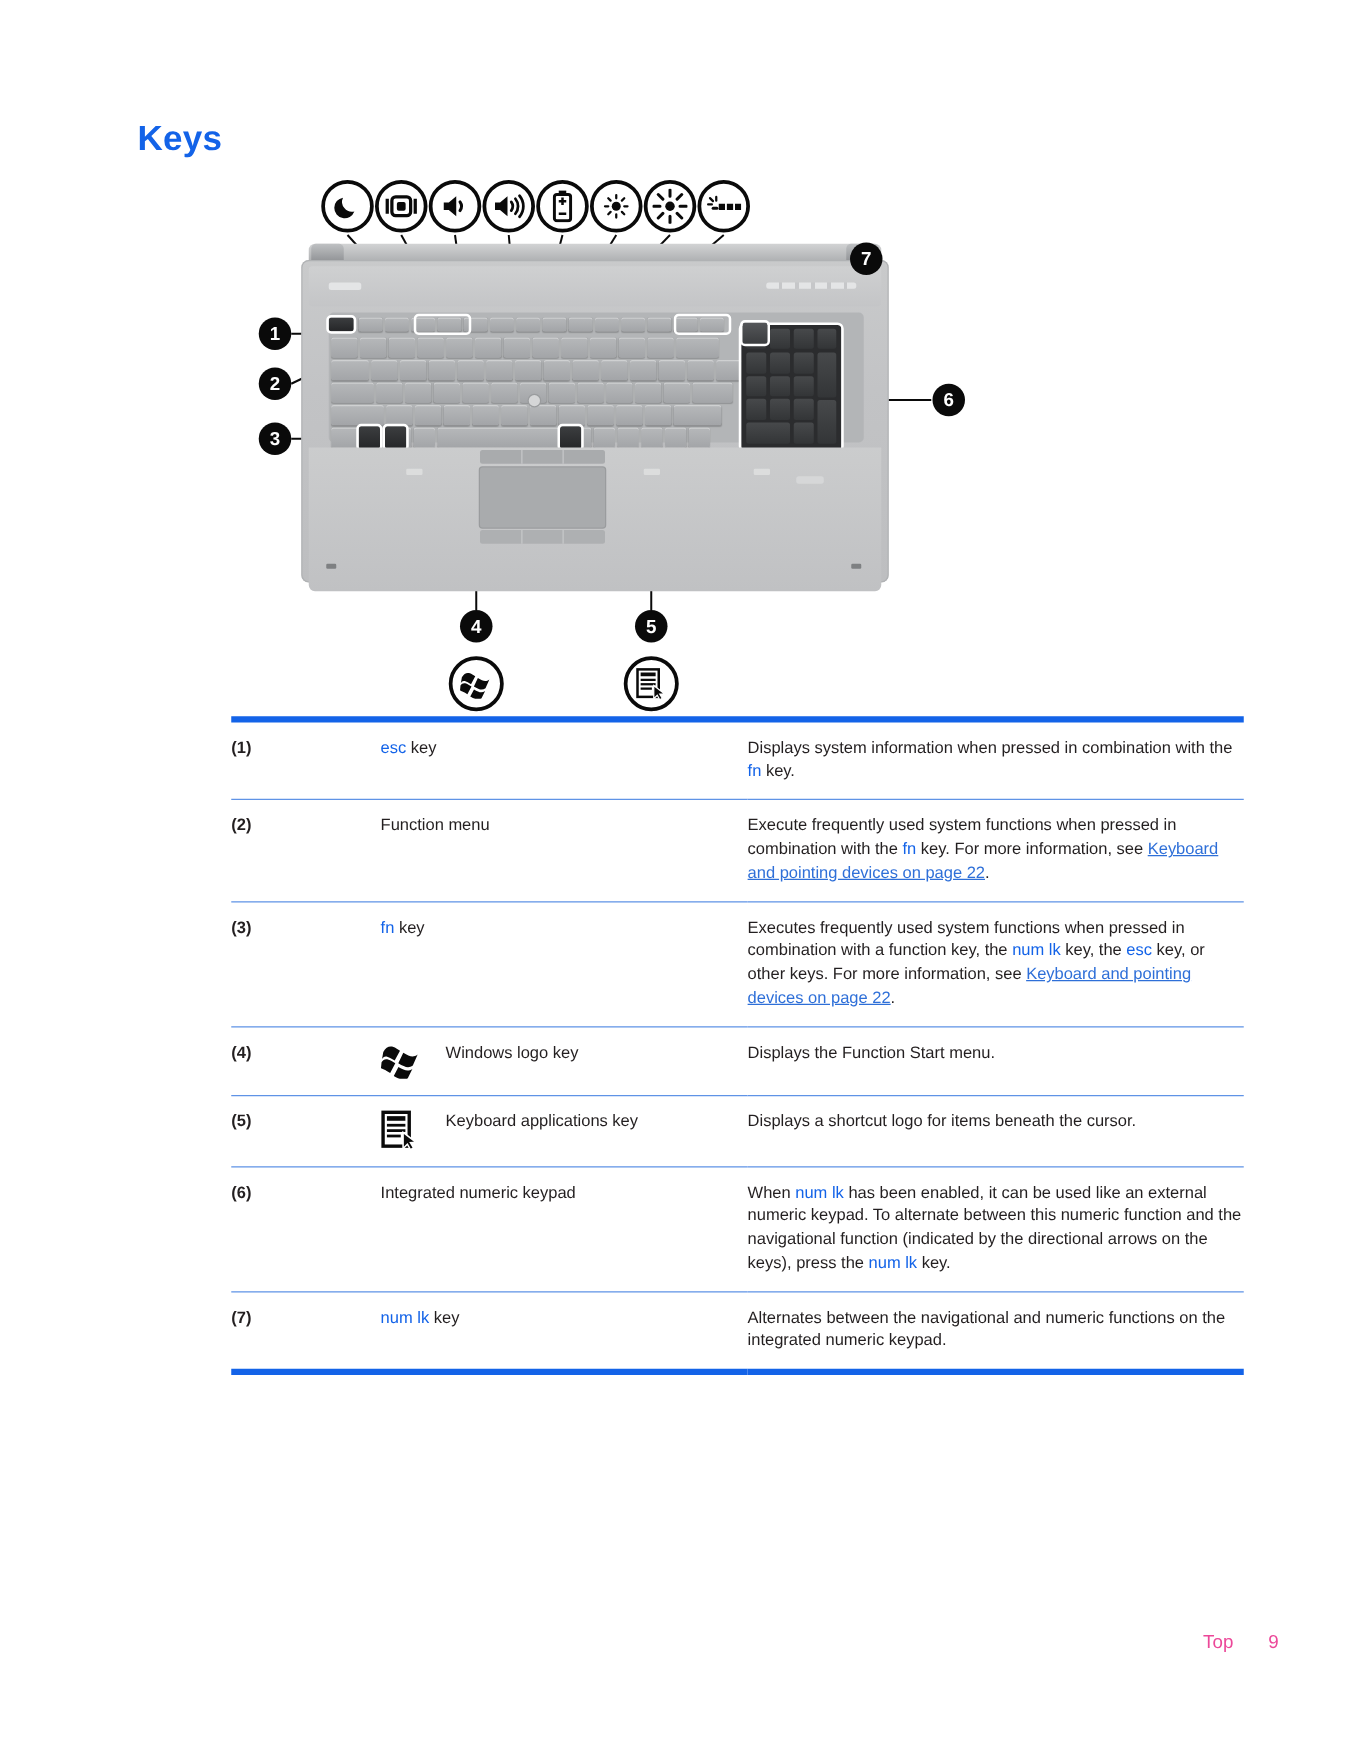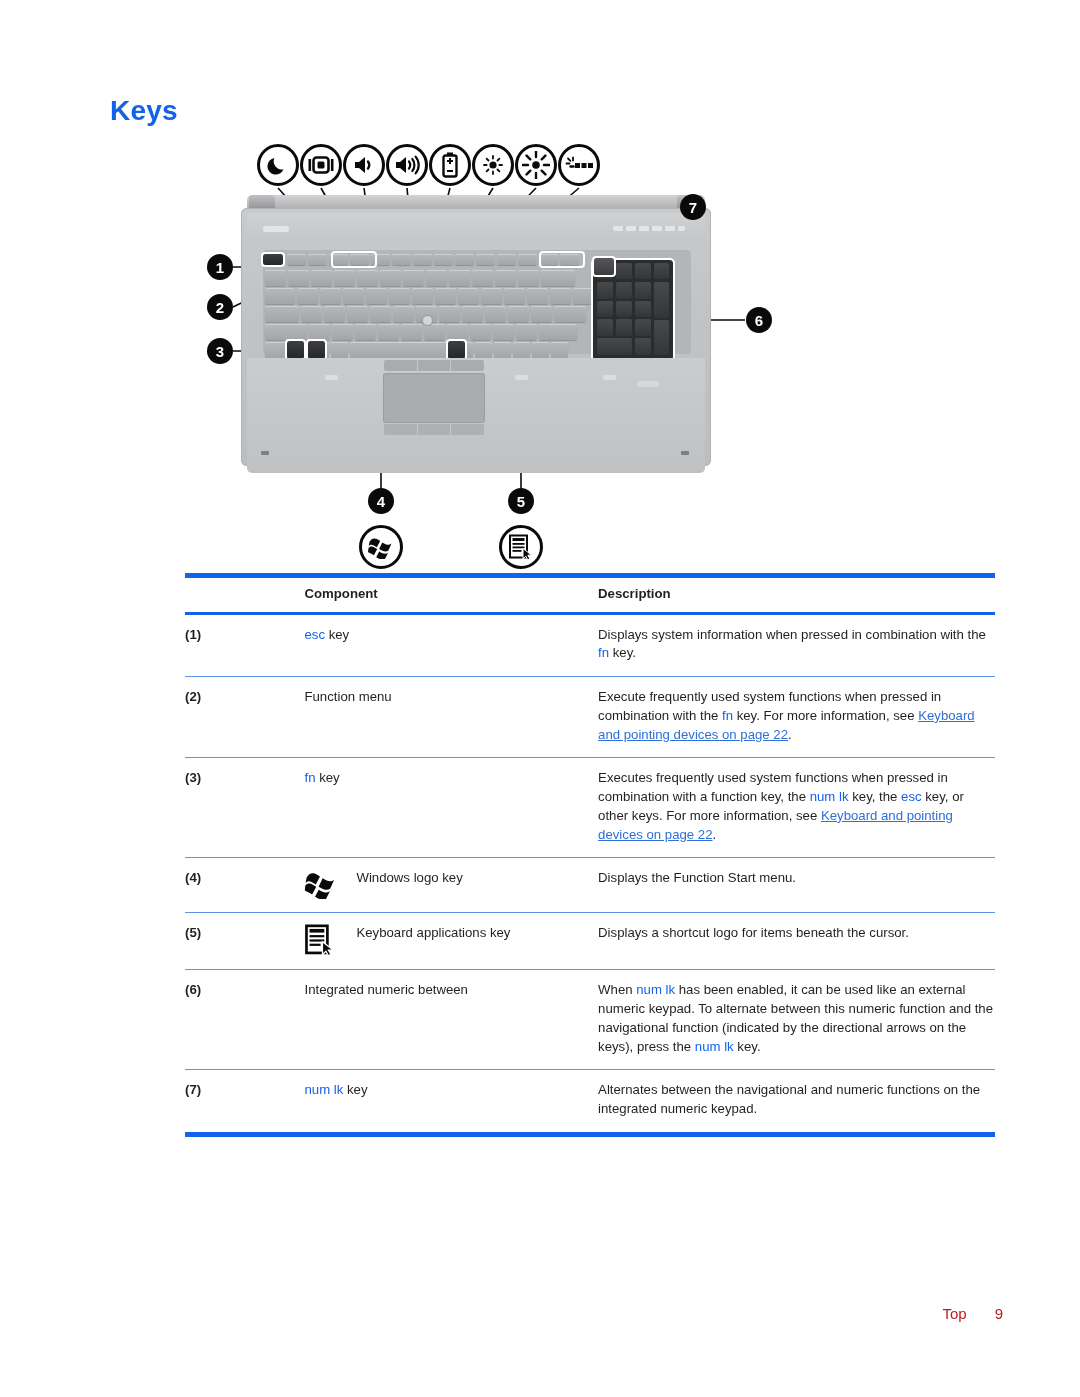--- a/index.html
+++ b/index.html
@@ -229,24 +229,24 @@
   .kw { color: #1363e8; }
   .lnk { color: #2e6fd8; text-decoration: underline; }
   .comp-cell { display: flex; align-items: flex-start; gap: 10px; }
   .comp-ico { flex: 0 0 auto; width: 42px; display: flex; justify-content: flex-start; }
 
   
   .footer {
     position: absolute;
     left: 0; top: 1305px; width: 1080px;
     text-align: right;
-    padding-right: 77px;
+    padding-right: 57px;
     box-sizing: border-box;
     font-size: 15px;
-    color: #b91c1c;
+    color: #ec4899;
   }
   .footer .ft-label { margin-right: 28px; }
 </style>
 </head>
 <body>
 
 <div class="page-title">Keys</div>
 
 <div class="figure">
 
@@ -531,25 +531,20 @@
       <path d="M15 14.5 L15 25 L17.8 22.2 L19.8 25.8 L21.8 24.6 L19.8 21.2 L23.5 21z" fill="#0a0a0a" stroke="#fff" stroke-width="1"></path>
     </svg>
   </div>
 </div>
 
 <table class="tbl">
   <tbody>
     <tr>
       <td colspan="3" class="hdr-rule-top" style="padding:0;"></td>
     </tr>
-    <tr class="thead-row">
-      <td class="col-num"></td>
-      <td class="col-comp">Component</td>
-      <td class="col-desc">Description</td>
-    </tr>
 
     <tr class="body-row">
       <td class="col-num num">(1)</td>
       <td class="col-comp">
         <div class="comp-cell">
           <span><span class="kw">esc</span><span> key</span></span>
         </div>
       </td>
       <td class="col-desc">Displays system information when pressed in combination with the <span class="kw">fn</span> key.</td>
     </tr>
@@ -609,21 +604,21 @@
           <span><span class="kw"></span><span>Keyboard applications key</span></span>
         </div>
       </td>
       <td class="col-desc">Displays a shortcut logo for items beneath the cursor.</td>
     </tr>
 
     <tr class="body-row">
       <td class="col-num num">(6)</td>
       <td class="col-comp">
         <div class="comp-cell">
-          <span><span class="kw"></span><span>Integrated numeric between</span></span>
+          <span><span class="kw"></span><span>Integrated numeric keypad</span></span>
         </div>
       </td>
       <td class="col-desc">When <span class="kw">num lk</span> has been enabled, it can be used like an external numeric keypad. To alternate between this numeric function and the navigational function (indicated by the directional arrows on the keys), press the <span class="kw">num lk</span> key.</td>
     </tr>
 
     <tr class="body-row last">
       <td class="col-num num">(7)</td>
       <td class="col-comp">
         <div class="comp-cell">
           <span><span class="kw">num lk</span><span> key</span></span>

